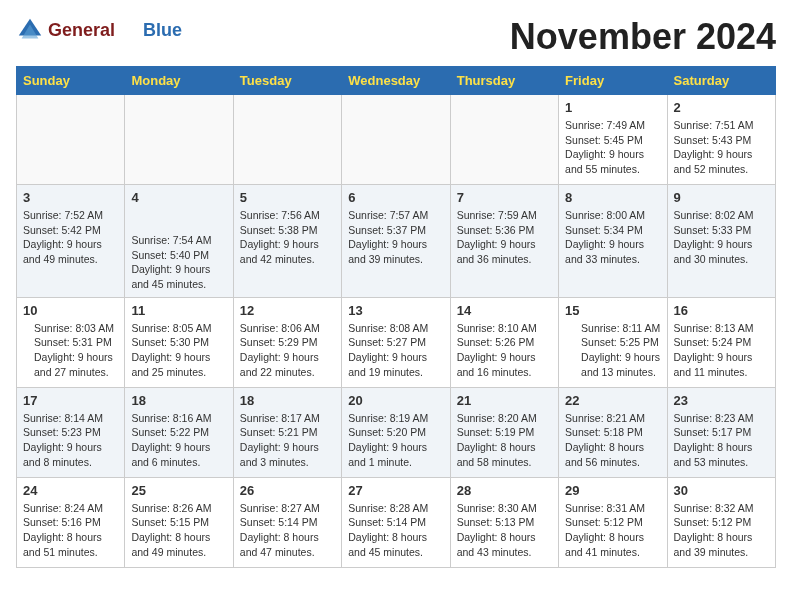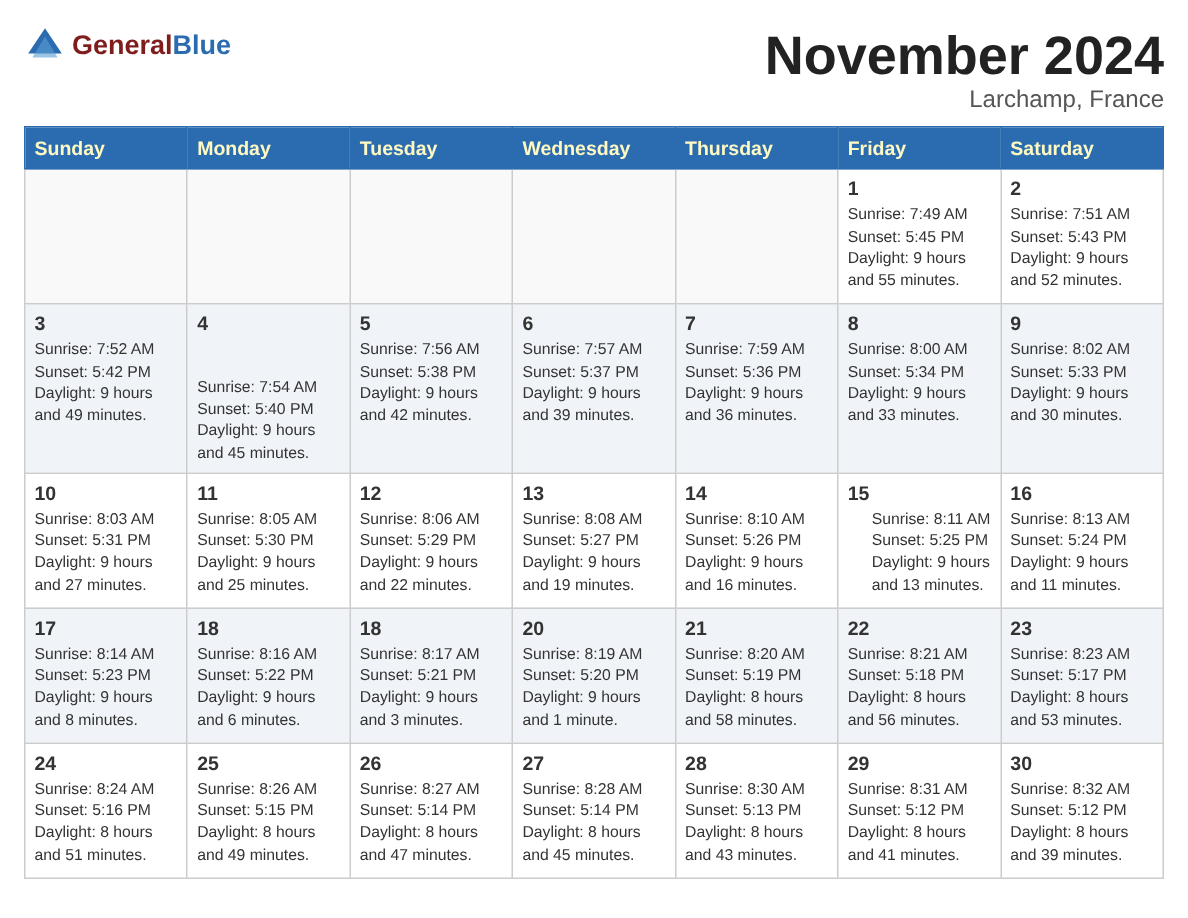--- a/index.html
+++ b/index.html
@@ -23,20 +23,21 @@
     }
     .logo-text-general {
       font-size: 18px;
       font-weight: bold;
       color: #7f1d1d;
     }
     .logo-text-blue {
       font-size: 18px;
       font-weight: bold;
       color: #2b6cb0;
+      padding-left: 28px;
     }
     .logo-icon {
       width: 28px;
       height: 28px;
     }
     .title-section {
       text-align: right;
     }
     .month-title {
       font-size: 36px;
@@ -47,21 +48,21 @@
       font-size: 16px;
       color: #555;
     }
     table {
       width: 100%;
       border-collapse: collapse;
       table-layout: fixed;
     }
     thead th {
       background-color: #2b6cb0;
-      color: #fef9c3;
+      color: #fde047;
       text-align: left;
       padding: 6px 6px;
       font-size: 13px;
       font-weight: bold;
       border: 1px solid #2b6cb0;
     }
     tbody td {
       border: 1px solid #ccc;
       vertical-align: top;
       padding: 5px 6px;
@@ -98,21 +99,20 @@
     <svg class="logo-icon" viewBox="0 0 40 40">
       <polygon points="20,4 36,28 4,28" fill="#2b6cb0"></polygon>
       <polygon points="20,12 32,32 8,32" fill="#5a9fd4" opacity="0.6"></polygon>
     </svg>
     <div>
       <span class="logo-text-general">General</span><span class="logo-text-blue">Blue</span>
     </div>
   </div>
   <div class="title-section">
     <div class="month-title">November 2024</div>
-    <div class="location-title">Larchamp, France</div>
   </div>
 </div>
 
 <table>
   <thead>
     <tr>
       <th>Sunday</th>
       <th>Monday</th>
       <th>Tuesday</th>
       <th>Wednesday</th>
@@ -190,21 +190,21 @@
           <span class="day-number">9</span>
           <div class="day-info" style="white-space: pre-line;">Sunrise: 8:02 AM
 Sunset: 5:33 PM
 Daylight: 9 hours
 and 30 minutes.</div>
         </td>
       </tr>
       <tr>
         <td>
           <span class="day-number">10</span>
-          <div class="day-info" style="white-space: pre-line;">Sunrise: 8:03 AM
+          <div class="day-info" style="white-space: pre-line; margin-left: 11px;">Sunrise: 8:03 AM
 Sunset: 5:31 PM
 Daylight: 9 hours
 and 27 minutes.</div>
         </td>
         <td>
           <span class="day-number">11</span>
           <div class="day-info" style="white-space: pre-line;">Sunrise: 8:05 AM
 Sunset: 5:30 PM
 Daylight: 9 hours
 and 25 minutes.</div>

